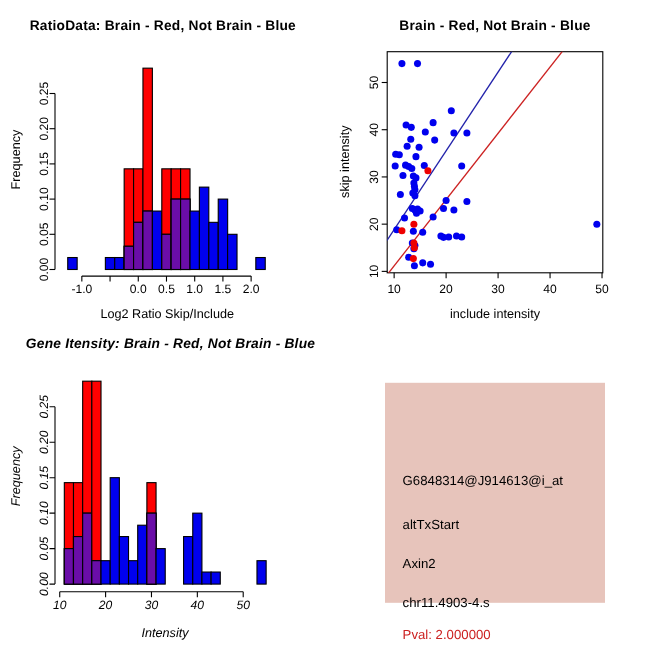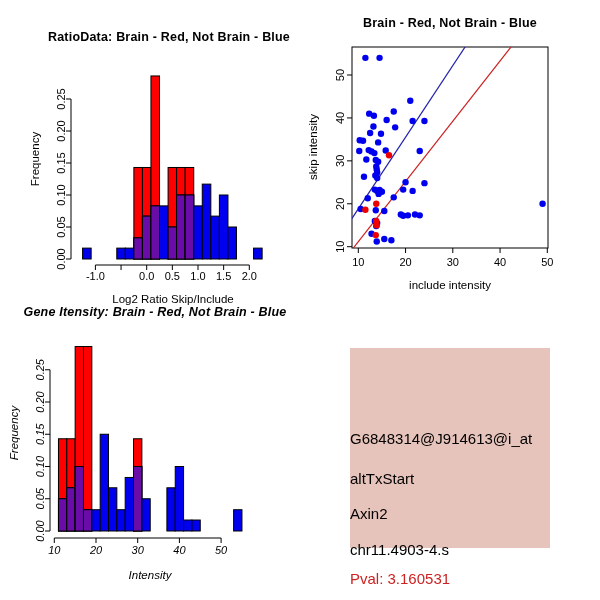--- a/index.html
+++ b/index.html
@@ -2,34 +2,34 @@
 <html><head>
 <meta charset="utf-8">
 <style>
   html,body{margin:0;padding:0;}
   body{
     width:600px;height:600px;background:#ffffff;position:relative;overflow:hidden;
     font-family:"Liberation Sans",sans-serif;
   }
   .figure{position:absolute;left:0;top:0;width:600px;height:600px;}
   .panel{position:absolute;width:300px;height:300px;}
-  #panel-ratio{left:0;top:14px;margin-left:21px;}
+  #panel-ratio{left:0;top:0;}
   #panel-scatter{left:300px;top:0;text-decoration:underline;}
   #panel-gene{left:0;top:288px;font-style:italic;}
   #panel-info{left:300px;top:300px;}
   svg{display:block;}
   svg text{fill:#000;}
   .title{font-size:12.5px;font-weight:bold;text-anchor:middle;letter-spacing:0.2px;}
   .axis-label{font-size:11.5px;text-anchor:middle;}
   .tick-label{font-size:11px;text-anchor:middle;}
   .info-box{
     position:absolute;left:50px;top:48px;width:200px;height:200px;
   }
   .info-line{
-    position:absolute;left:0;font-size:15px;color:#000;white-space:nowrap;
+    position:absolute;left:16px;font-size:12px;color:#000;white-space:nowrap;
   }
 </style>
 </head>
 <body>
 
 <div class="figure">
 
   <div class="panel" id="panel-ratio">
     <svg width="300" height="300" viewBox="0 0 300 300">
       <text class="title" x="148" y="27">RatioData: Brain - Red, Not Brain - Blue</text>
@@ -256,17 +256,17 @@
         </g>
     </svg>
   </div>
 
   <div class="panel" id="panel-info">
     <div class="info-box" id="info-box" style="background: rgb(231, 196, 187);">
       <div class="info-line" style="top:82px">G6848314@J914613@i_at</div>
       <div class="info-line" style="top:122px">altTxStart</div>
       <div class="info-line" style="top:157px">Axin2</div>
       <div class="info-line" style="top:193px">chr11.4903-4.s</div>
-      <div class="info-line" id="pval-line" style="top: 222px; color: rgb(204, 34, 34);">Pval: 3.160531</div>
+      <div class="info-line" id="pval-line" style="top: 222px; color: rgb(204, 34, 34);">Pval: 2.000000</div>
     </div>
   </div>
 
 </div>
 
 </body></html>

